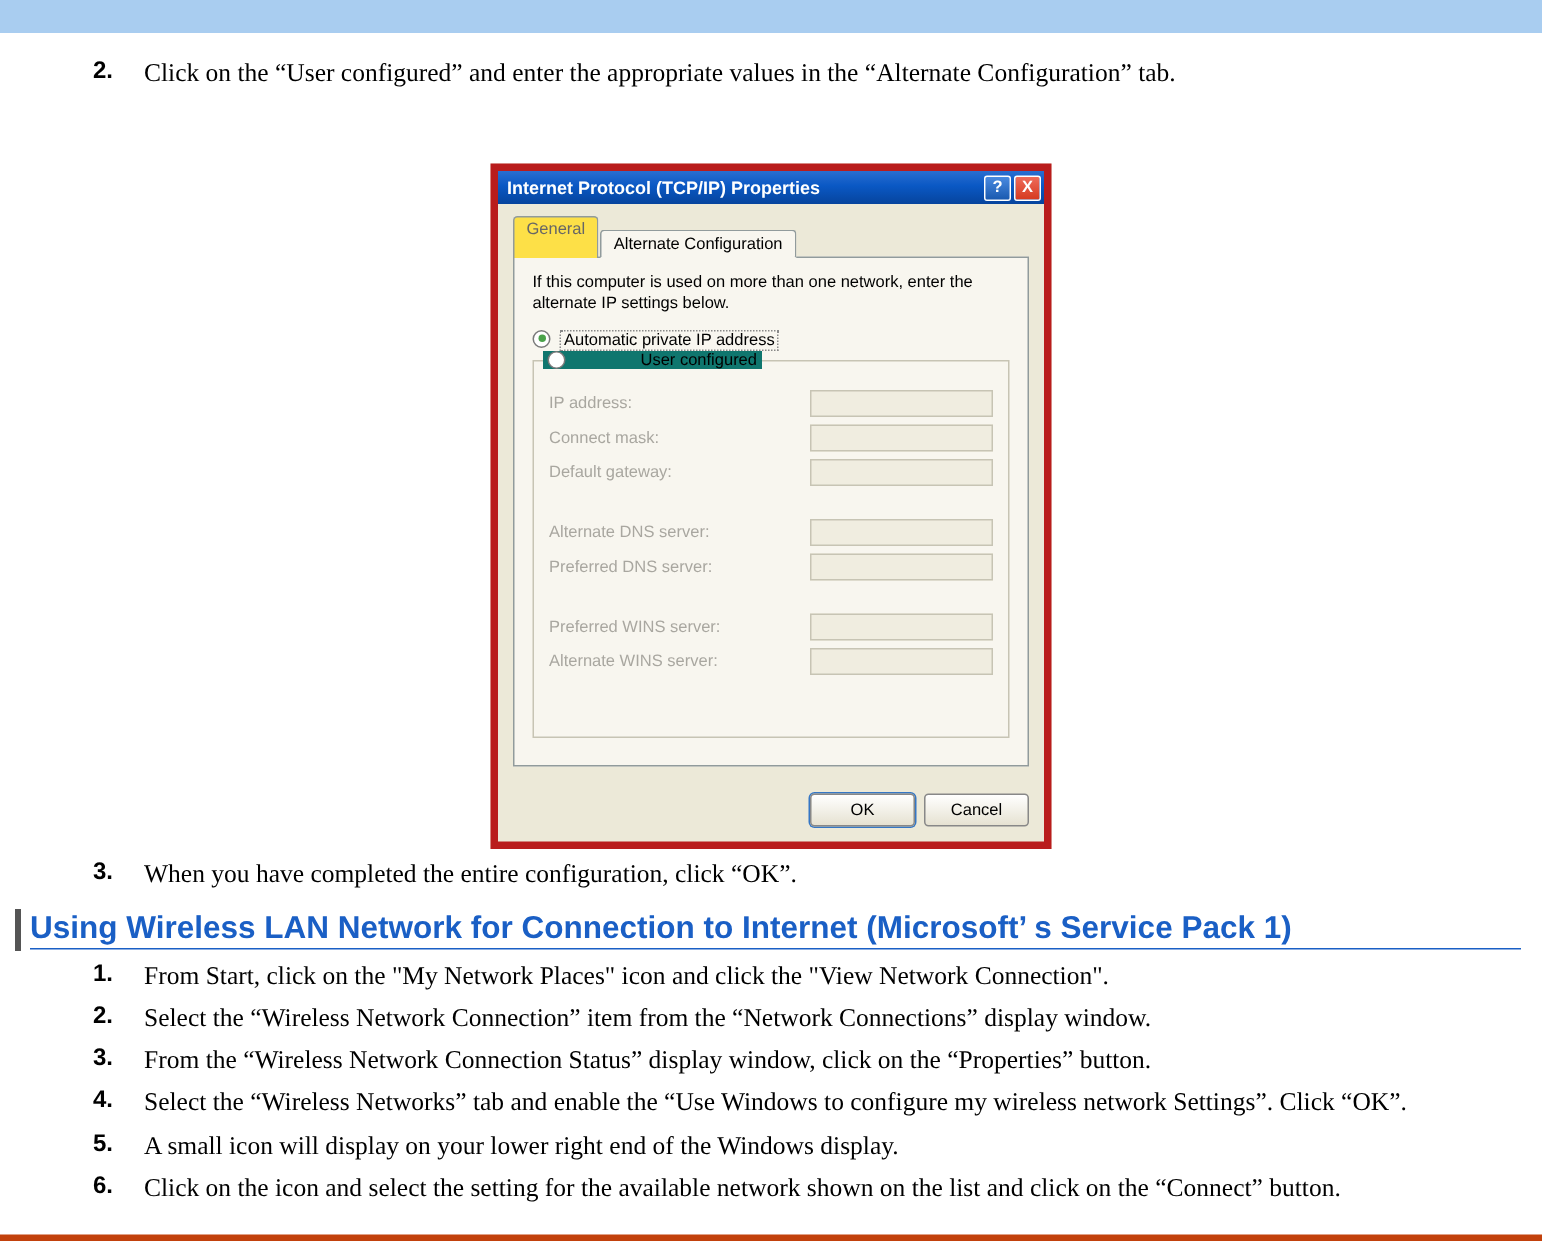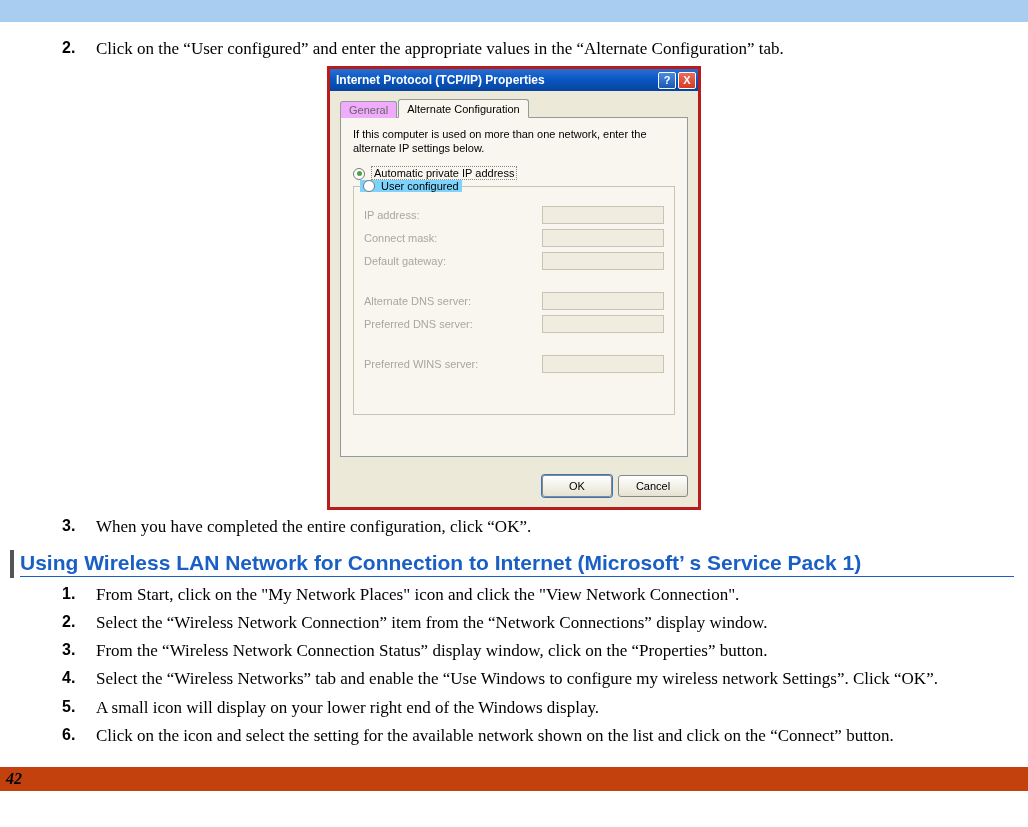--- a/index.html
+++ b/index.html
@@ -34,25 +34,26 @@
     flex: 1;
     font-size: 17px;
   }
   .dialog-wrap {
     display: flex;
     justify-content: center;
     margin: 4px 0 4px 0;
   }
   .dialog {
     width: 374px;
-    border: 3px solid #b91c1c;
+    border: 5px solid #b91c1c;
     background: #ece9d8;
     font-family: Tahoma, Arial, sans-serif;
     font-size: 11px;
     color: #000;
+    margin-top: 43px;
   }
   .titlebar {
     background: linear-gradient(to bottom, #2a6ed0, #0a58c4 45%, #06449d);
     color: #fff;
     display: flex;
     align-items: center;
     height: 22px;
     padding: 0 2px 0 6px;
     font-weight: bold;
     font-size: 12px;
@@ -87,22 +88,22 @@
     border: 1px solid #919b9c;
     border-bottom: none;
     border-radius: 3px 3px 0 0;
     padding: 2px 8px;
     font-size: 11px;
     margin-right: 1px;
     background: #ece9d8;
     color: #666;
   }
   .tab.inactive {
-    background: #f0abfc;
-    height: 17px;
+    background: #fde047;
+    height: 28px;
     line-height: 13px;
   }
   .tab.active {
     background: #f8f6ef;
     height: 19px;
     line-height: 15px;
     color: #000;
     border-bottom: 1px solid #f8f6ef;
   }
   .tabpanel {
@@ -114,21 +115,21 @@
     z-index: 1;
   }
   .instr {
     color: #000;
     font-size: 11px;
     line-height: 1.25;
     margin-bottom: 10px;
   }
   .radio-row {
     display: flex;
-    align-items: flex-end;
+    align-items: flex-start;
     font-size: 11px;
     margin: 2px 0;
   }
   .radio {
     width: 12px; height: 12px;
     border-radius: 50%;
     border: 1px solid #7a7a7a;
     background: #fff;
     margin-right: 6px;
     display: inline-flex;
@@ -147,22 +148,23 @@
   .groupbox {
     border: 1px solid #c7c4b4;
     margin-top: 6px;
     padding: 14px 10px 36px 10px;
     position: relative;
   }
   .groupbox .legend {
     position: absolute;
     top: -9px;
     left: 6px;
-    background: #7dd3fc;
+    background: #0f766e;
     padding: 0 3px;
+    gap: 44px;
   }
   .field-row {
     display: flex;
     align-items: center;
     margin: 5px 0;
   }
   .field-label {
     flex: 1;
     color: #a9a7a0;
     font-size: 11px;
@@ -293,20 +295,24 @@
               <span class="field-label">Preferred DNS server:</span>
               <span class="field-input"></span>
             </div>
 
             <div class="field-gap"></div>
 
             <div class="field-row">
               <span class="field-label">Preferred WINS server:</span>
               <span class="field-input"></span>
             </div>
+            <div class="field-row">
+              <span class="field-label">Alternate WINS server:</span>
+              <span class="field-input"></span>
+            </div>
           </div>
         </div>
       </div>
       <div class="btn-row">
         <button class="btn default">
           <span>OK</span>
         </button>
         <button class="btn">
           <span>Cancel</span>
         </button>

